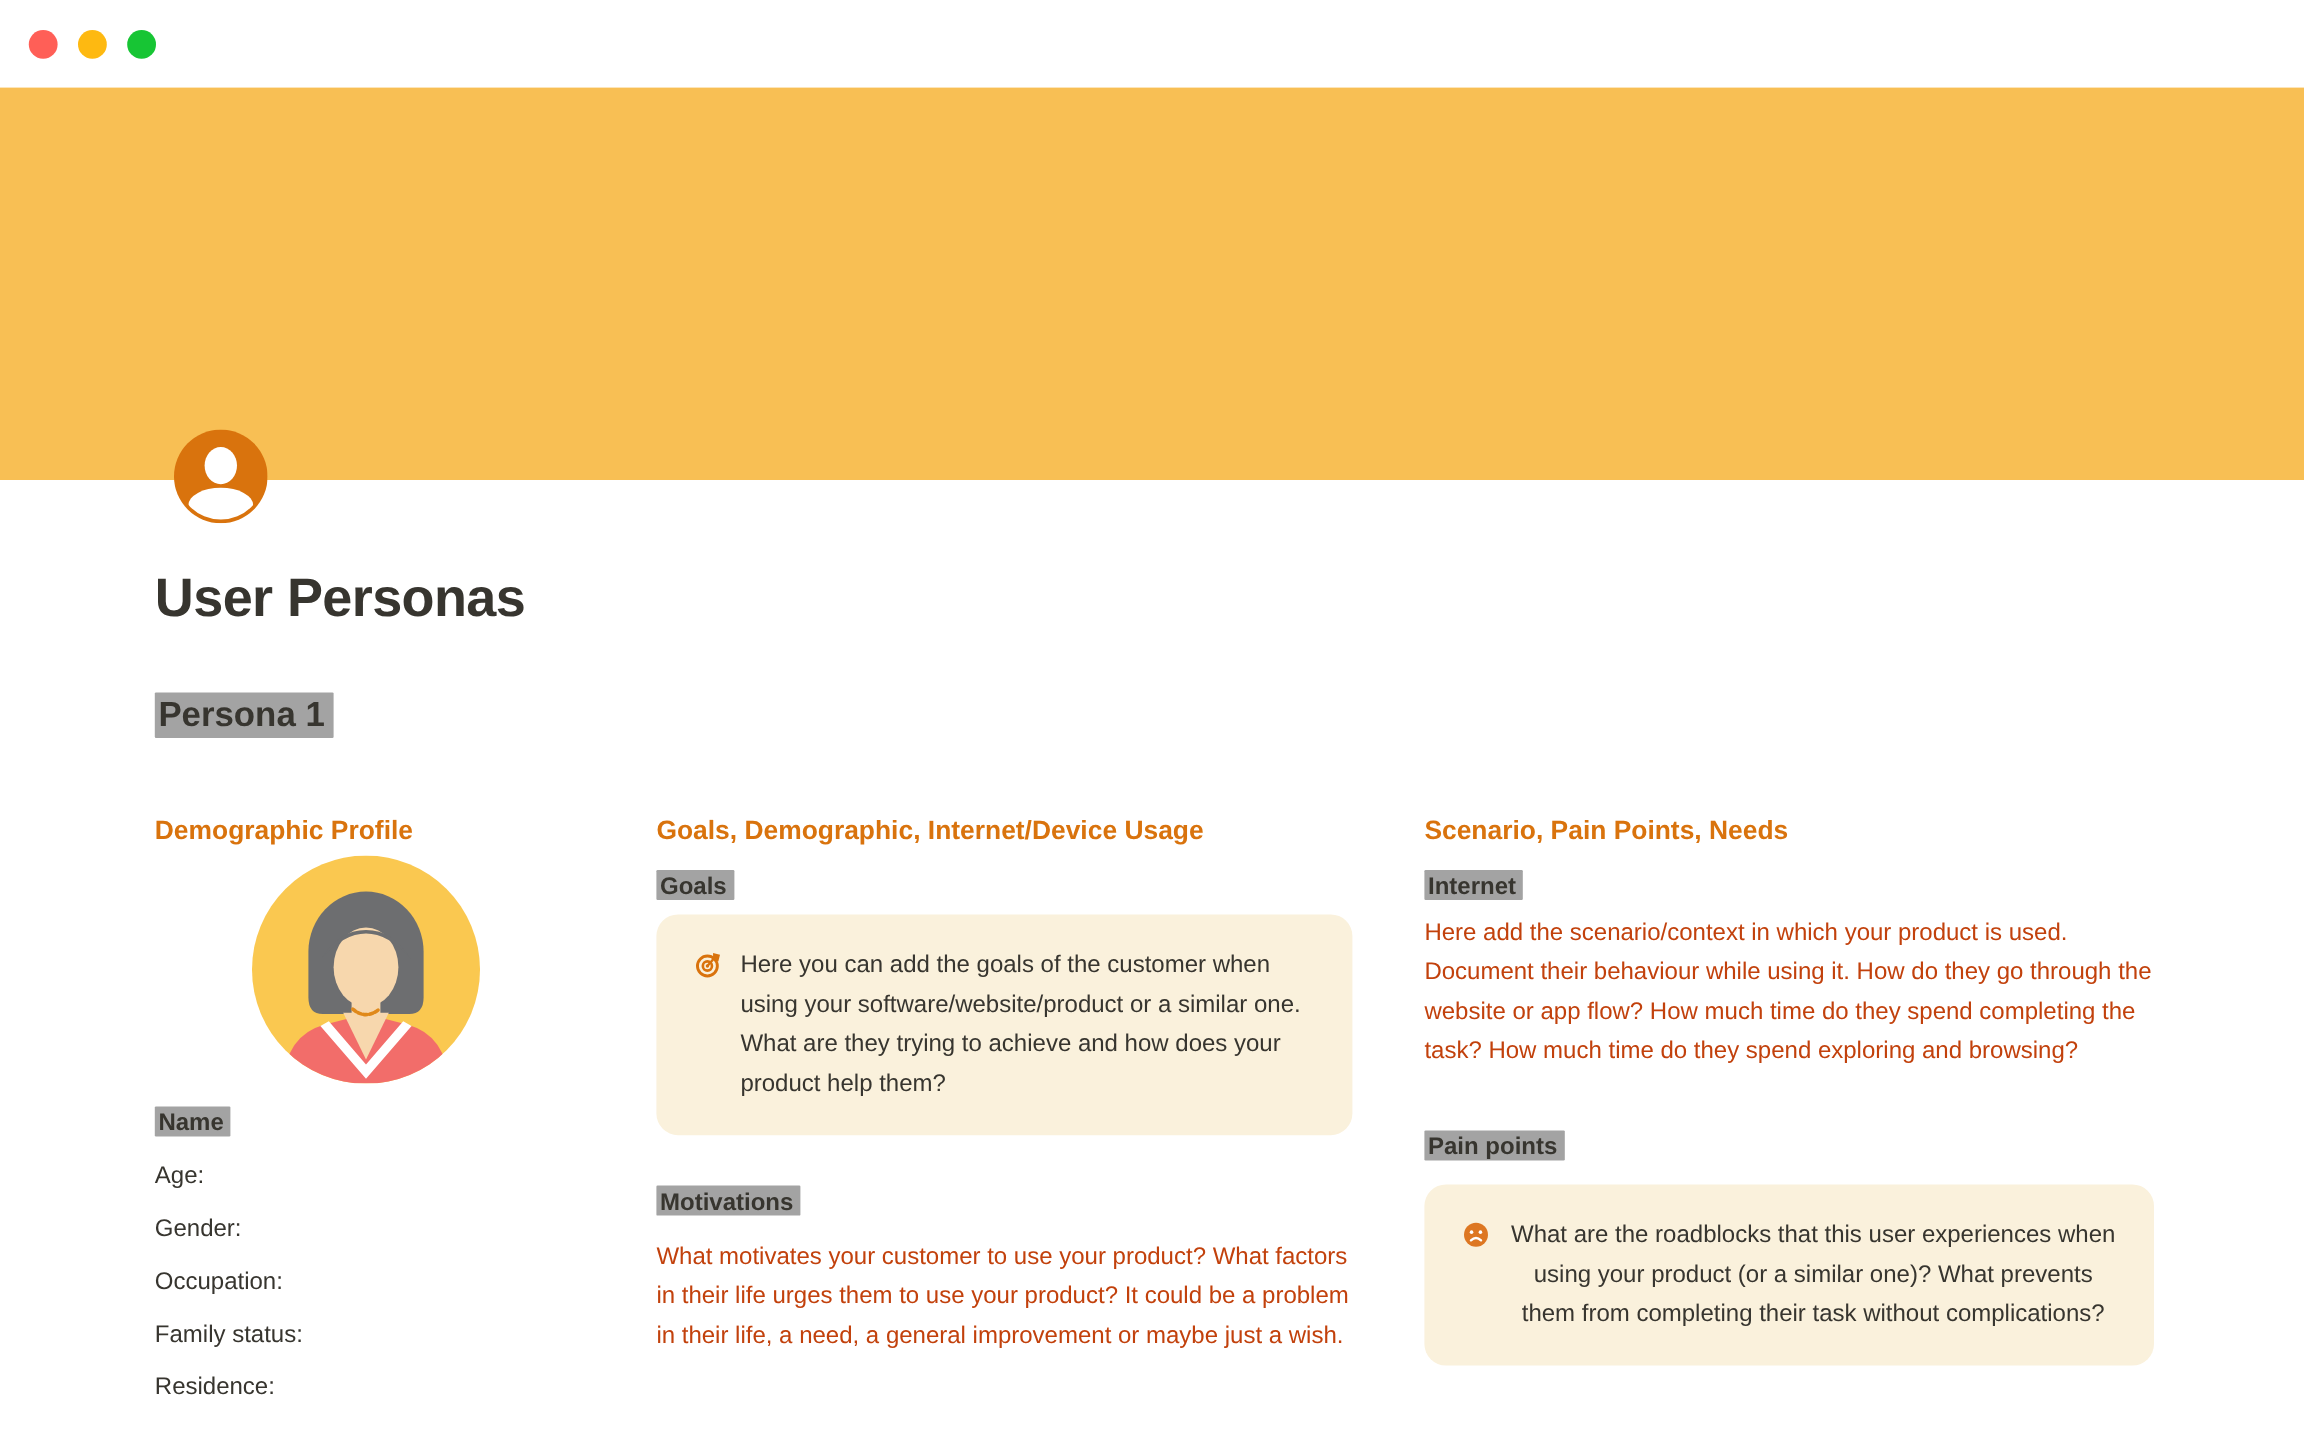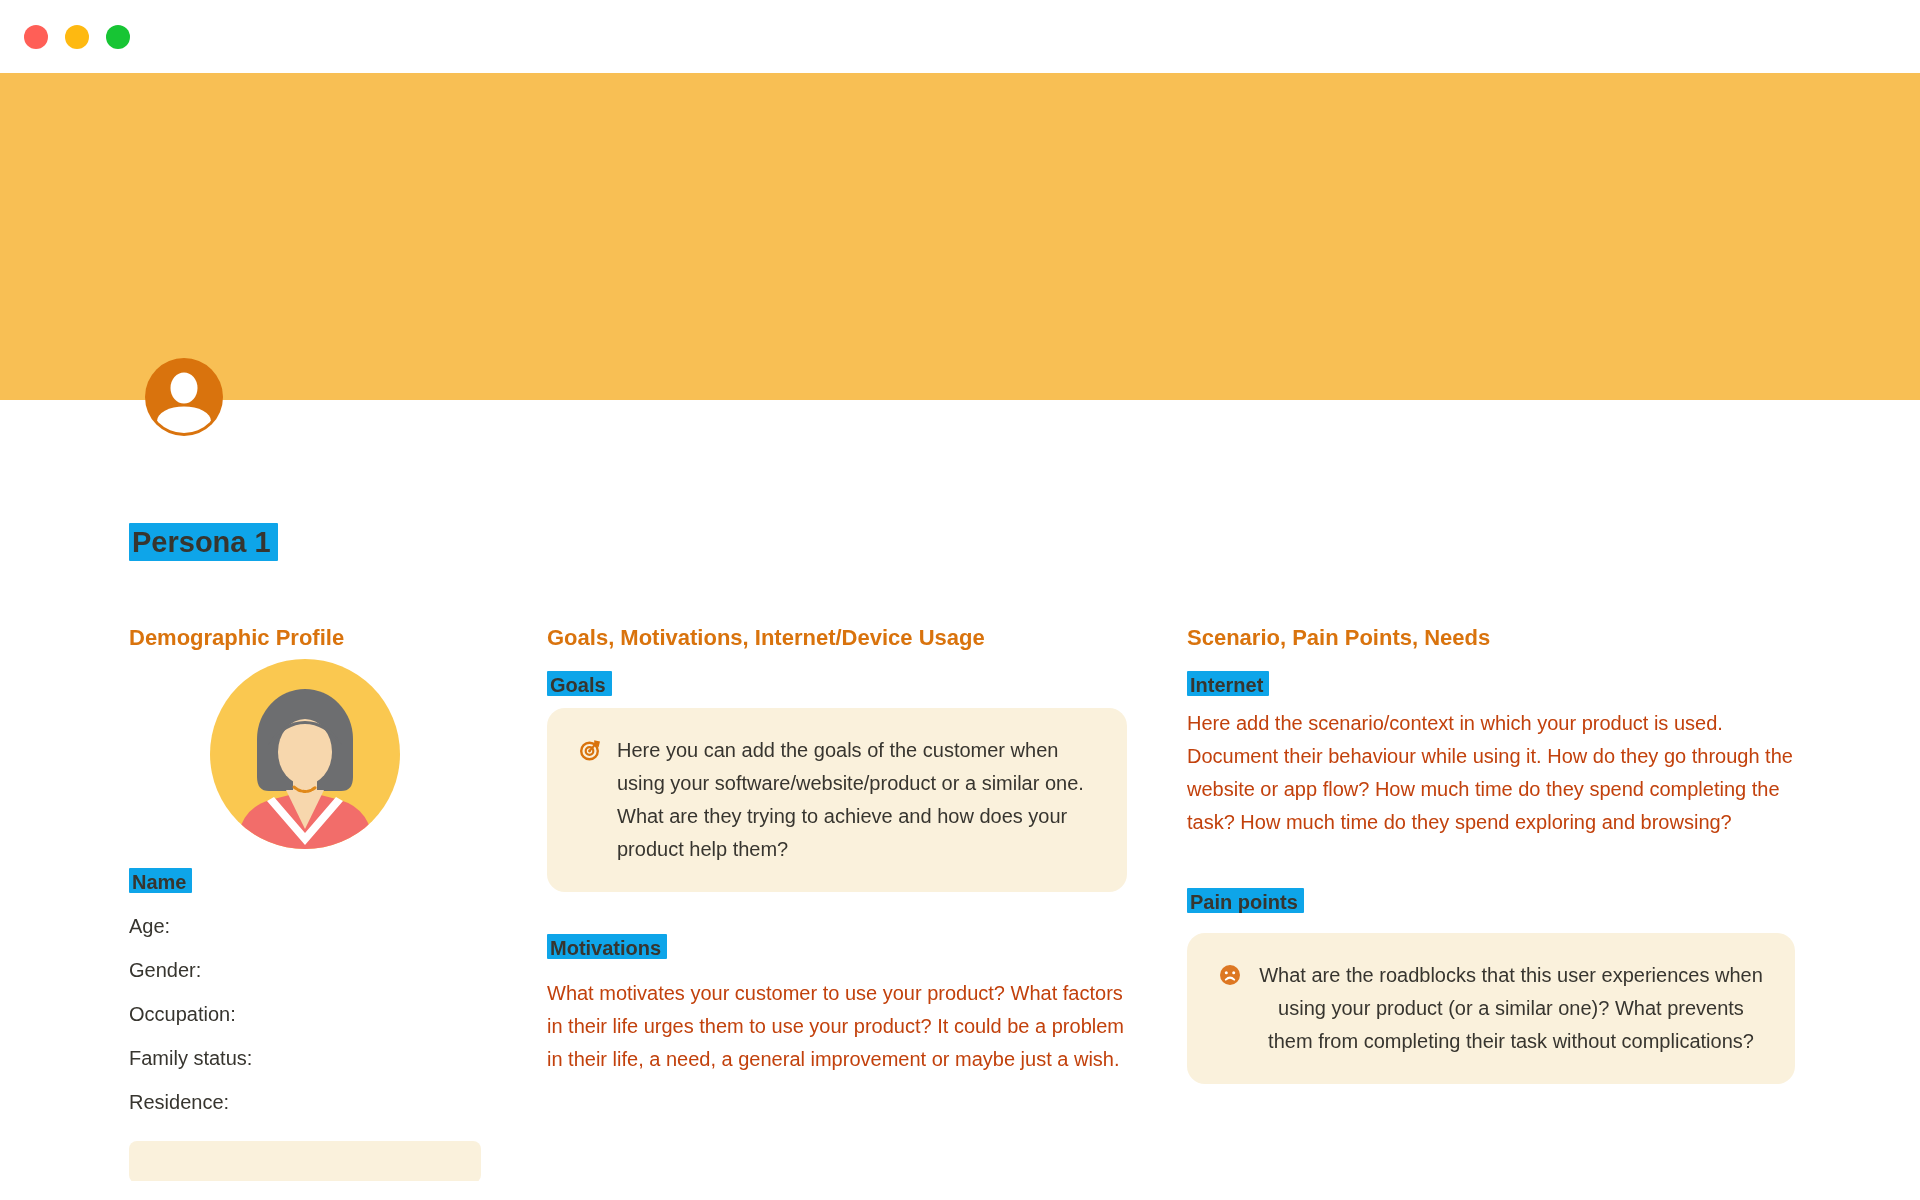--- a/index.html
+++ b/index.html
@@ -15,21 +15,21 @@
   .dot.yellow{left:65px;background:#FEB911;}
   .dot.green{left:106px;background:#17C534;}
   
   .cover{position:absolute;top:73px;left:0;width:100%;height:327px;background:#F8BF54;}
   
   .page-icon{position:absolute;top:358px;left:145px;width:78px;height:78px;}
   
   .content{position:absolute;left:129px;top:471px;width:1665px;}
   h1.page-title{margin:0;font-size:45px;line-height:54px;font-weight:700;color:#37352F;letter-spacing:-0.5px;}
   .persona-heading{margin:51px 0 0 0;font-size:29px;line-height:40px;font-weight:700;color:#37352F;}
-  .hl{background:#0ea5e9;padding:3px 7px 3px 3px;border-radius:1px;}
+  .hl{background:#a3a3a3;padding:3px 7px 3px 3px;border-radius:1px;}
   .columns{display:flex;margin-top:59px;align-items:flex-start;}
   .col{flex:0 0 auto;}
   .col-left{width:352px;margin-right:66px;}
   .col-mid{width:580px;margin-right:60px;}
   .col-right{width:608px;}
   h3.col-header{margin:0;font-size:22px;line-height:33px;font-weight:700;color:#D9730D;}
   .persona-img{width:190px;height:190px;margin:5px auto 0 auto;display:block;}
   .sublabel{margin:15px 0 0 0;font-size:20px;line-height:33px;font-weight:700;color:#37352F;}
   .sublabel .hl{padding:3px 6px 0 3px;}
   .name-label{margin-top:17px;}
@@ -71,20 +71,21 @@
       </defs>
       <circle cx="39" cy="39" r="39" fill="#D9730D"></circle>
       <ellipse cx="39" cy="30" rx="13.5" ry="15.5" fill="#ffffff"></ellipse>
       <g clip-path="url(#iconclip)">
         <ellipse cx="39" cy="63" rx="27" ry="14.5" fill="#ffffff"></ellipse>
       </g>
     </svg>
   </div>
 
   <div class="content">
+    <h1 class="page-title">User Personas</h1>
 
     <div class="persona-heading">
       <span class="hl">Persona 1</span>
     </div>
 
     <div class="columns">
 
       <div class="col col-left">
         <h3 class="col-header">Demographic Profile</h3>
 
@@ -123,21 +124,21 @@
         <p class="field">Age:</p>
         <p class="field">Gender:</p>
         <p class="field">Occupation:</p>
         <p class="field">Family status:</p>
         <p class="field">Residence:</p>
 
         <div class="callout-stub"></div>
       </div>
 
       <div class="col col-mid">
-        <h3 class="col-header">Goals, Motivations, Internet/Device Usage</h3>
+        <h3 class="col-header">Goals, Demographic, Internet/Device Usage</h3>
 
         <p class="sublabel">
           <span class="hl">Goals</span>
         </p>
 
         <div class="callout">
           <span class="icon">
             <svg viewBox="0 0 22 22" width="22" height="22">
               <circle cx="10.5" cy="12" r="8.3" fill="none" stroke="#D9730D" stroke-width="2.4"></circle>
               <circle cx="10.5" cy="12" r="3.8" fill="none" stroke="#D9730D" stroke-width="2.2"></circle>

